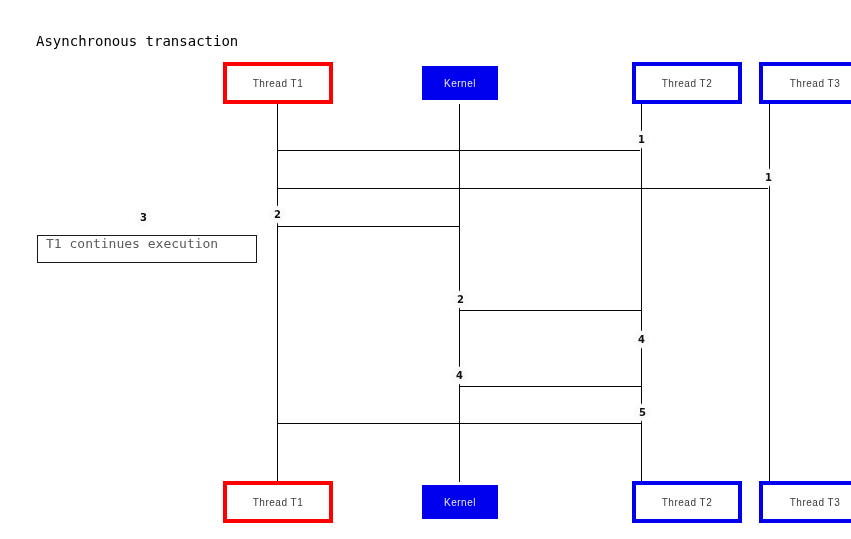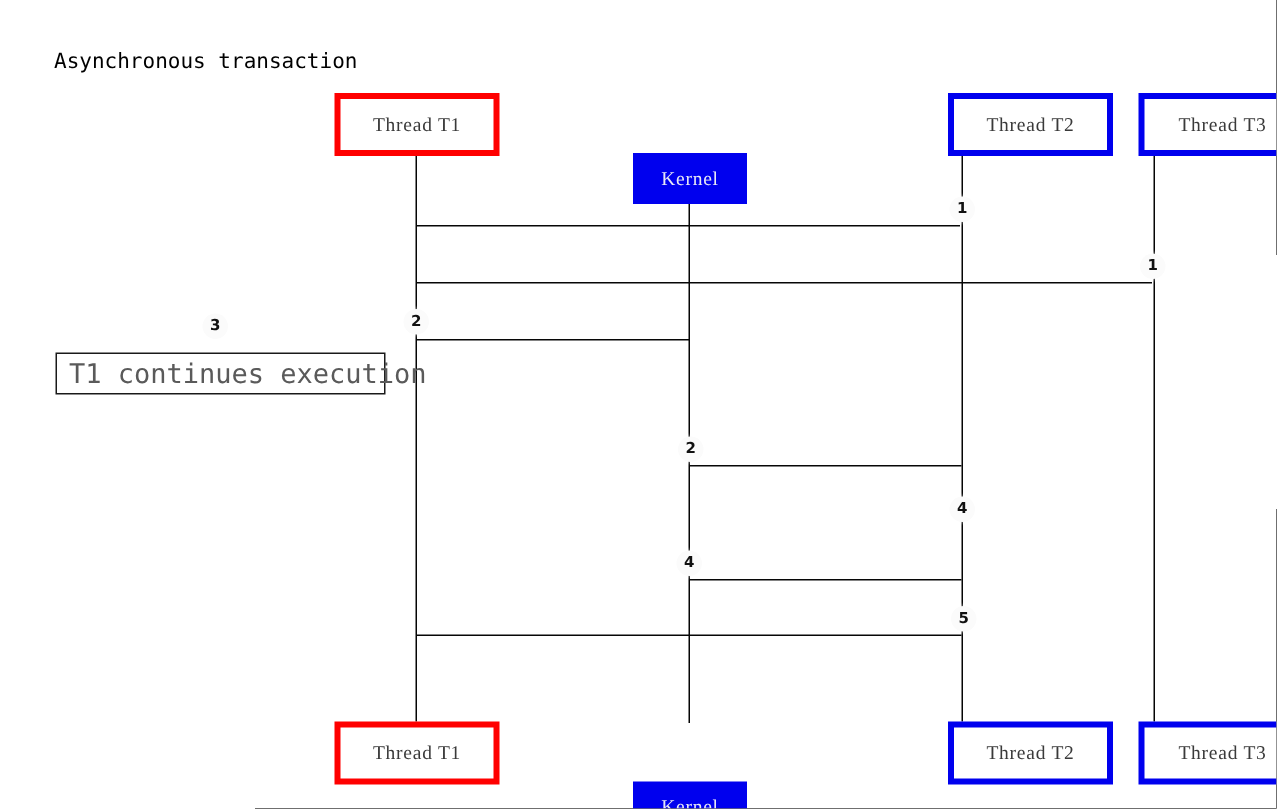--- a/index.html
+++ b/index.html
@@ -30,61 +30,60 @@
     box-sizing: border-box;
   }
 
   
   .lifeline-box {
     position: absolute;
     box-sizing: border-box;
     display: flex;
     align-items: center;
     justify-content: center;
-    font-family: Liberation Serif, serif;
-    font-size: 13px;
+    font-family: Liberation Sans, sans-serif;
+    font-size: 10px;
     white-space: nowrap;
     letter-spacing: 0.5px;
   }
   .lifeline-box.red {
     background: #ffffff;
     border: 4px solid #ff0000;
     color: #3a3a3a;
   }
   .lifeline-box.blue-outline {
     background: #ffffff;
     border: 4px solid #0000ee;
     color: #3a3a3a;
     margin-left: 45px;
   }
   .lifeline-box.blue-solid {
     background: #0000ee;
     border: 0;
     color: #e8e8f5;
-    margin-top: 36px;
   }
 
   
   .lifeline {
     position: absolute;
     width: 1px;
     background: #050505;
   }
 
   
   .note-box {
     position: absolute;
     box-sizing: border-box;
     background: #ffffff;
     border: 1px solid #1a1a1a;
     color: #5a5a5a;
     font-family: "DejaVu Sans Mono", "Liberation Mono", monospace;
-    font-size: 18px;
+    font-size: 13px;
     display: flex;
-    align-items: center;
+    align-items: flex-start;
     padding: 0 8px;
     white-space: nowrap;
   }
   .note-box.blank {
     border: 0;
     background: #ffffff;
   }
 
   
   .step-marker {

